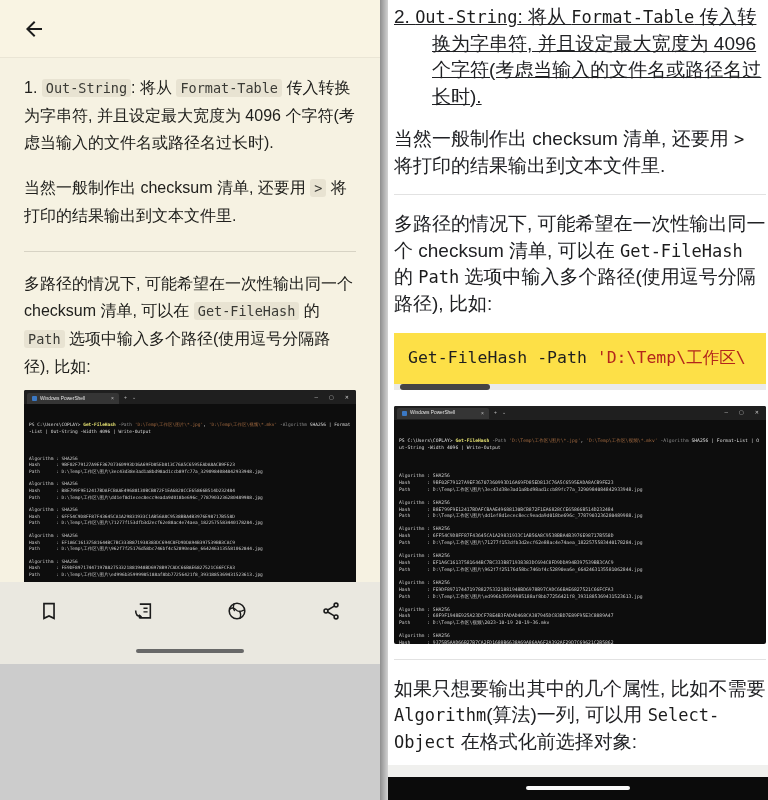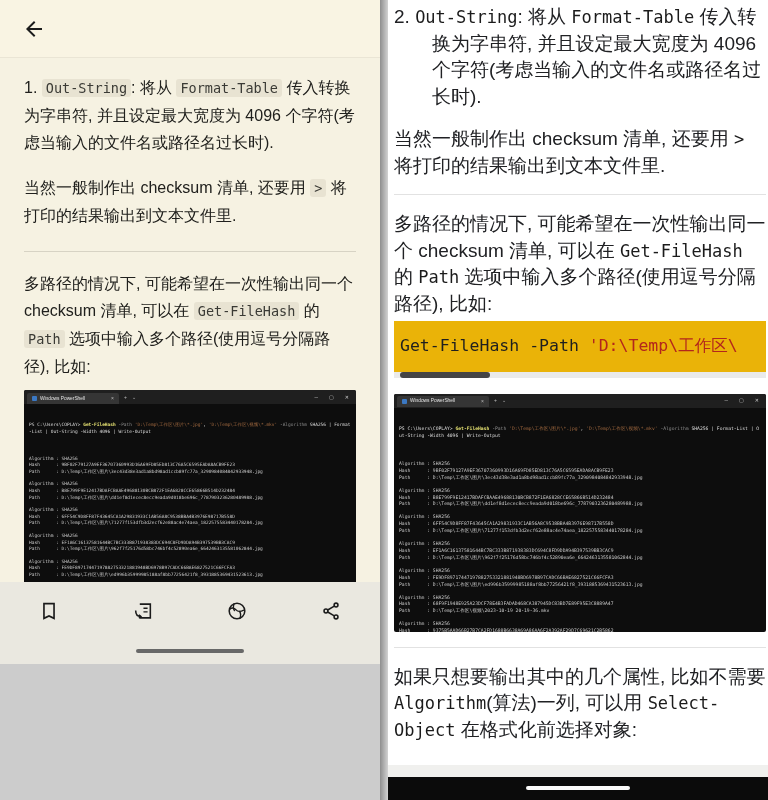--- a/index.html
+++ b/index.html
@@ -27,25 +27,25 @@
   .lp-icons .tb { width:26px; height:26px; display:flex; align-items:center; justify-content:center; }
   .home-pill-l { position:absolute; left:50%; bottom:11px; transform:translateX(-50%);
     width:108px; height:4px; border-radius:2px; background:#686868; }
 
   
   .v-div { width:8px; height:800px; background:linear-gradient(90deg,#8e8e8e,#d2d2d2); }
 
   
   .right-panel { position:relative; width:380px; height:800px; background:#ffffff; overflow:hidden; }
   .rp-content { padding:4px 2px 0 6px; color:#202124; font-size:19px; line-height:26.5px; }
-  .rp-li { padding-left:38px; text-indent:-38px; margin-bottom:16px; }
+  .rp-li { padding-left:38px; text-indent:-38px; margin-bottom:16px;text-decoration:underline; }
   .rp-p { margin-top:16px; }
   .icp { font-family:"DejaVu Sans Mono","Liberation Mono",monospace; font-size:17px; color:#1b1b1b; }
   .hr-r { border:none; border-top:1px solid #e2e2e2; margin:15px 0 0 0; }
-  .rp-code { margin-top:4px; background:#eab308; padding:12px 6px;
+  .rp-code { margin-top:16px; background:#fde047; padding:12px 14px;
     font-family:"DejaVu Sans Mono","Liberation Mono",monospace; font-size:16.5px;
     white-space:nowrap; overflow:hidden; color:#1f1f1f; }
   .rp-code .str { color:#b3261c; }
   .rp-scroll { height:6px; background:#eaeaea; position:relative; }
   .rp-thumb { position:absolute; left:6px; top:0; width:90px; height:6px; border-radius:3px; background:#454545; }
   .rp-term-wrap { margin-top:16px; }
   .rp-codestrip { position:absolute; left:0; bottom:23px; width:380px; height:12px; background:#f0f0ee; }
   .rp-navbar { position:absolute; left:0; bottom:0; width:380px; height:23px; background:#0b0b0b; }
   .home-pill-r { position:absolute; left:50%; top:9px; transform:translateX(-50%);
     width:104px; height:4px; border-radius:2px; background:#fbfbfb; }

